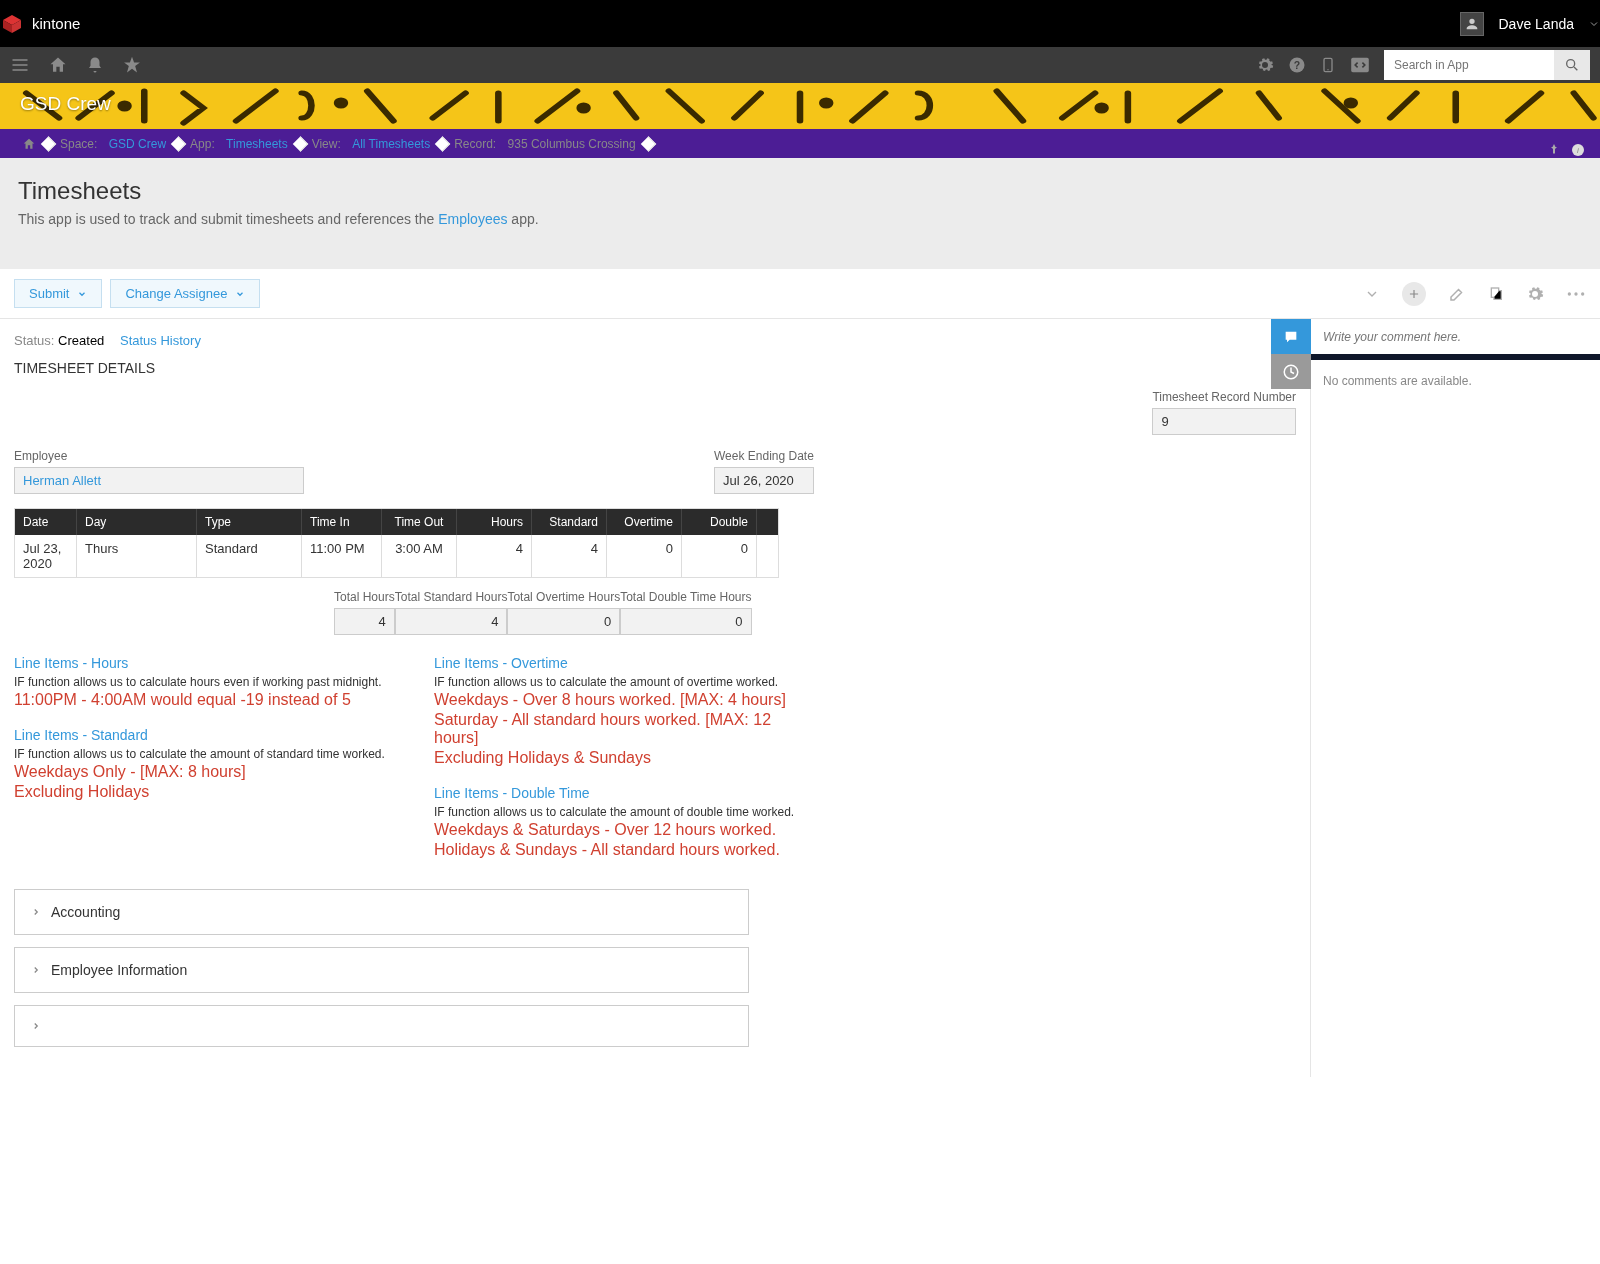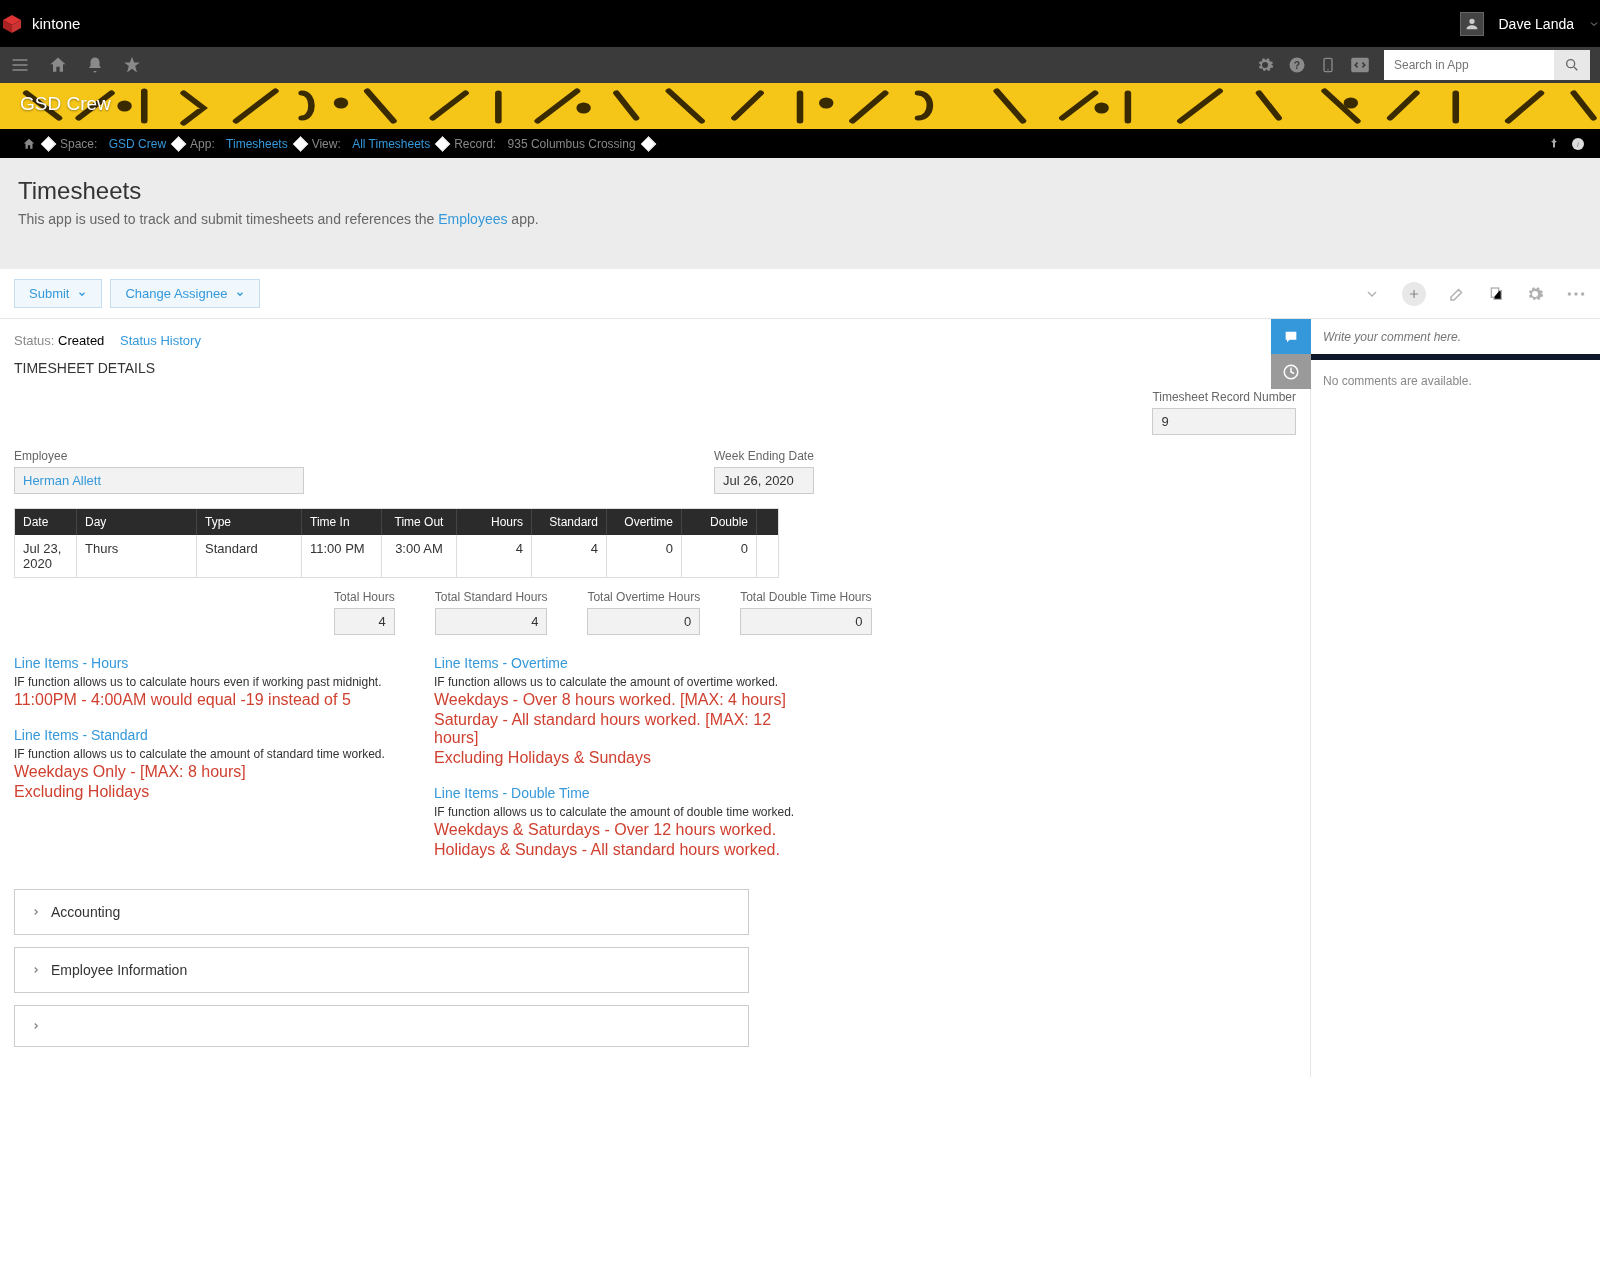--- a/index.html
+++ b/index.html
@@ -13,21 +13,21 @@
 .username { font-size:14px; }
 .toolbar { background:#3b3b3b; height:36px; display:flex; align-items:center; padding:0 10px; gap:18px; }
 .tool-icon { color:#8a8a8a; cursor:pointer; display:flex; align-items:center; }
 .toolbar-right { margin-left:auto; display:flex; align-items:center; gap:14px; }
 .search-wrap { display:flex;align-items:center; }
 .search-input { width:170px; height:30px; border:none; padding:0 10px; font-size:12px; background:#fff; }
 .search-btn { width:36px; height:30px; background:#e8e8e8; border:none; display:flex; align-items:center; justify-content:center; cursor:pointer; }
 .banner { height:46px; background:#f5c518; position:relative; overflow:hidden; }
 .banner svg { width:100%; height:100%; }
 .banner-title { position:absolute; left:20px; top:10px; color:#fff; font-size:19px; text-shadow:0 1px 2px rgba(0,0,0,.4); }
-.breadcrumb { height:30px; display:flex; align-items:center; padding:0 10px; font-size:12px; color:#888; background:#000000; border-bottom:1px solid #eee; position:relative; }
+.breadcrumb { height:30px; display:flex; align-items:flex-end; padding:0 10px; font-size:12px; color:#888; background:#4c1d95; border-bottom:1px solid #eee; position:relative; }
 .bc-item { padding:0 12px; position:relative; height:100%; display:flex; align-items:center; gap:4px; }
 .bc-item::after { content:""; position:absolute; right:-6px; top:50%; transform:translateY(-50%) rotate(45deg); width:10px; height:10px; border-top:1px solid #ddd; border-right:1px solid #ddd; background:#fff; }
 .bc-item:last-child::after { display:none; }
 .bc-link { color:#3498db; }
 .bc-icons { position:absolute; right:14px; display:flex; gap:10px; color:#aaa; }
 .app-header { background:#ececec; padding:18px 18px 24px; }
 .app-title { font-size:24px; font-weight:400; color:#333; margin-bottom:6px; }
 .app-desc { font-size:14px; color:#666; margin-bottom:18px; }
 .app-desc .link { color:#3498db; }
 .actions-bar { display:flex; align-items:center; padding:10px 14px; background:#fff; border-bottom:1px solid #e5e5e5; }
@@ -53,21 +53,21 @@
 .field-label { font-size:12px; color:#666; }
 .field-box { border:1px solid #ccc; background:#f2f2f2; padding:5px 8px; min-width:130px; font-size:13px; min-height:26px; }
 .field-box.emp { background:#f2f2f2; min-width:290px; }
 .field-box .link { color:#3498db; }
 .table { width:765px; border:1px solid #ddd; margin-top:6px; margin-bottom:12px; }
 .thead { display:flex; background:#2b2b2b; color:#fff; font-size:12px; }
 .th,.td { padding:6px 8px; border-right:1px solid #444; }
 .tbody .td { border-right:1px solid #ddd; }
 .tbody { display:flex; background:#fff; font-size:13px; }
 .c-date{width:62px}.c-day{width:120px}.c-type{width:105px}.c-in{width:80px;}.c-out{width:75px;text-align:center}.c-h{width:75px;text-align:right}.c-s{width:75px;text-align:right}.c-o{width:75px;text-align:right}.c-d{width:75px;text-align:right}
-.totals-row { display:flex; gap:40px; margin-left:320px; margin-bottom:20px; }
+.totals-row { display:flex; margin-left:320px; margin-bottom:20px; }
 .total-field .field-box { min-width:60px; text-align:right; background:#f2f2f2; }
 .notes-grid { display:flex; gap:40px; }
 .notes-col { flex:1; max-width:380px; }
 .note-title { color:#3498db; font-size:14px; margin-bottom:4px; }
 .note-text { font-size:12px; color:#333; margin-bottom:2px; }
 .note-red { color:#d04030; font-size:16px; margin-bottom:2px; }
 .note-block { margin-bottom:18px; }
 .collapsible { border:1px solid #ccc; padding:14px 16px; margin-top:12px; display:flex; align-items:center; gap:10px; width:735px; cursor:pointer; }
 .collapsible .chev { color:#888; }
 .collapsible-label { font-size:14px; color:#333; }

